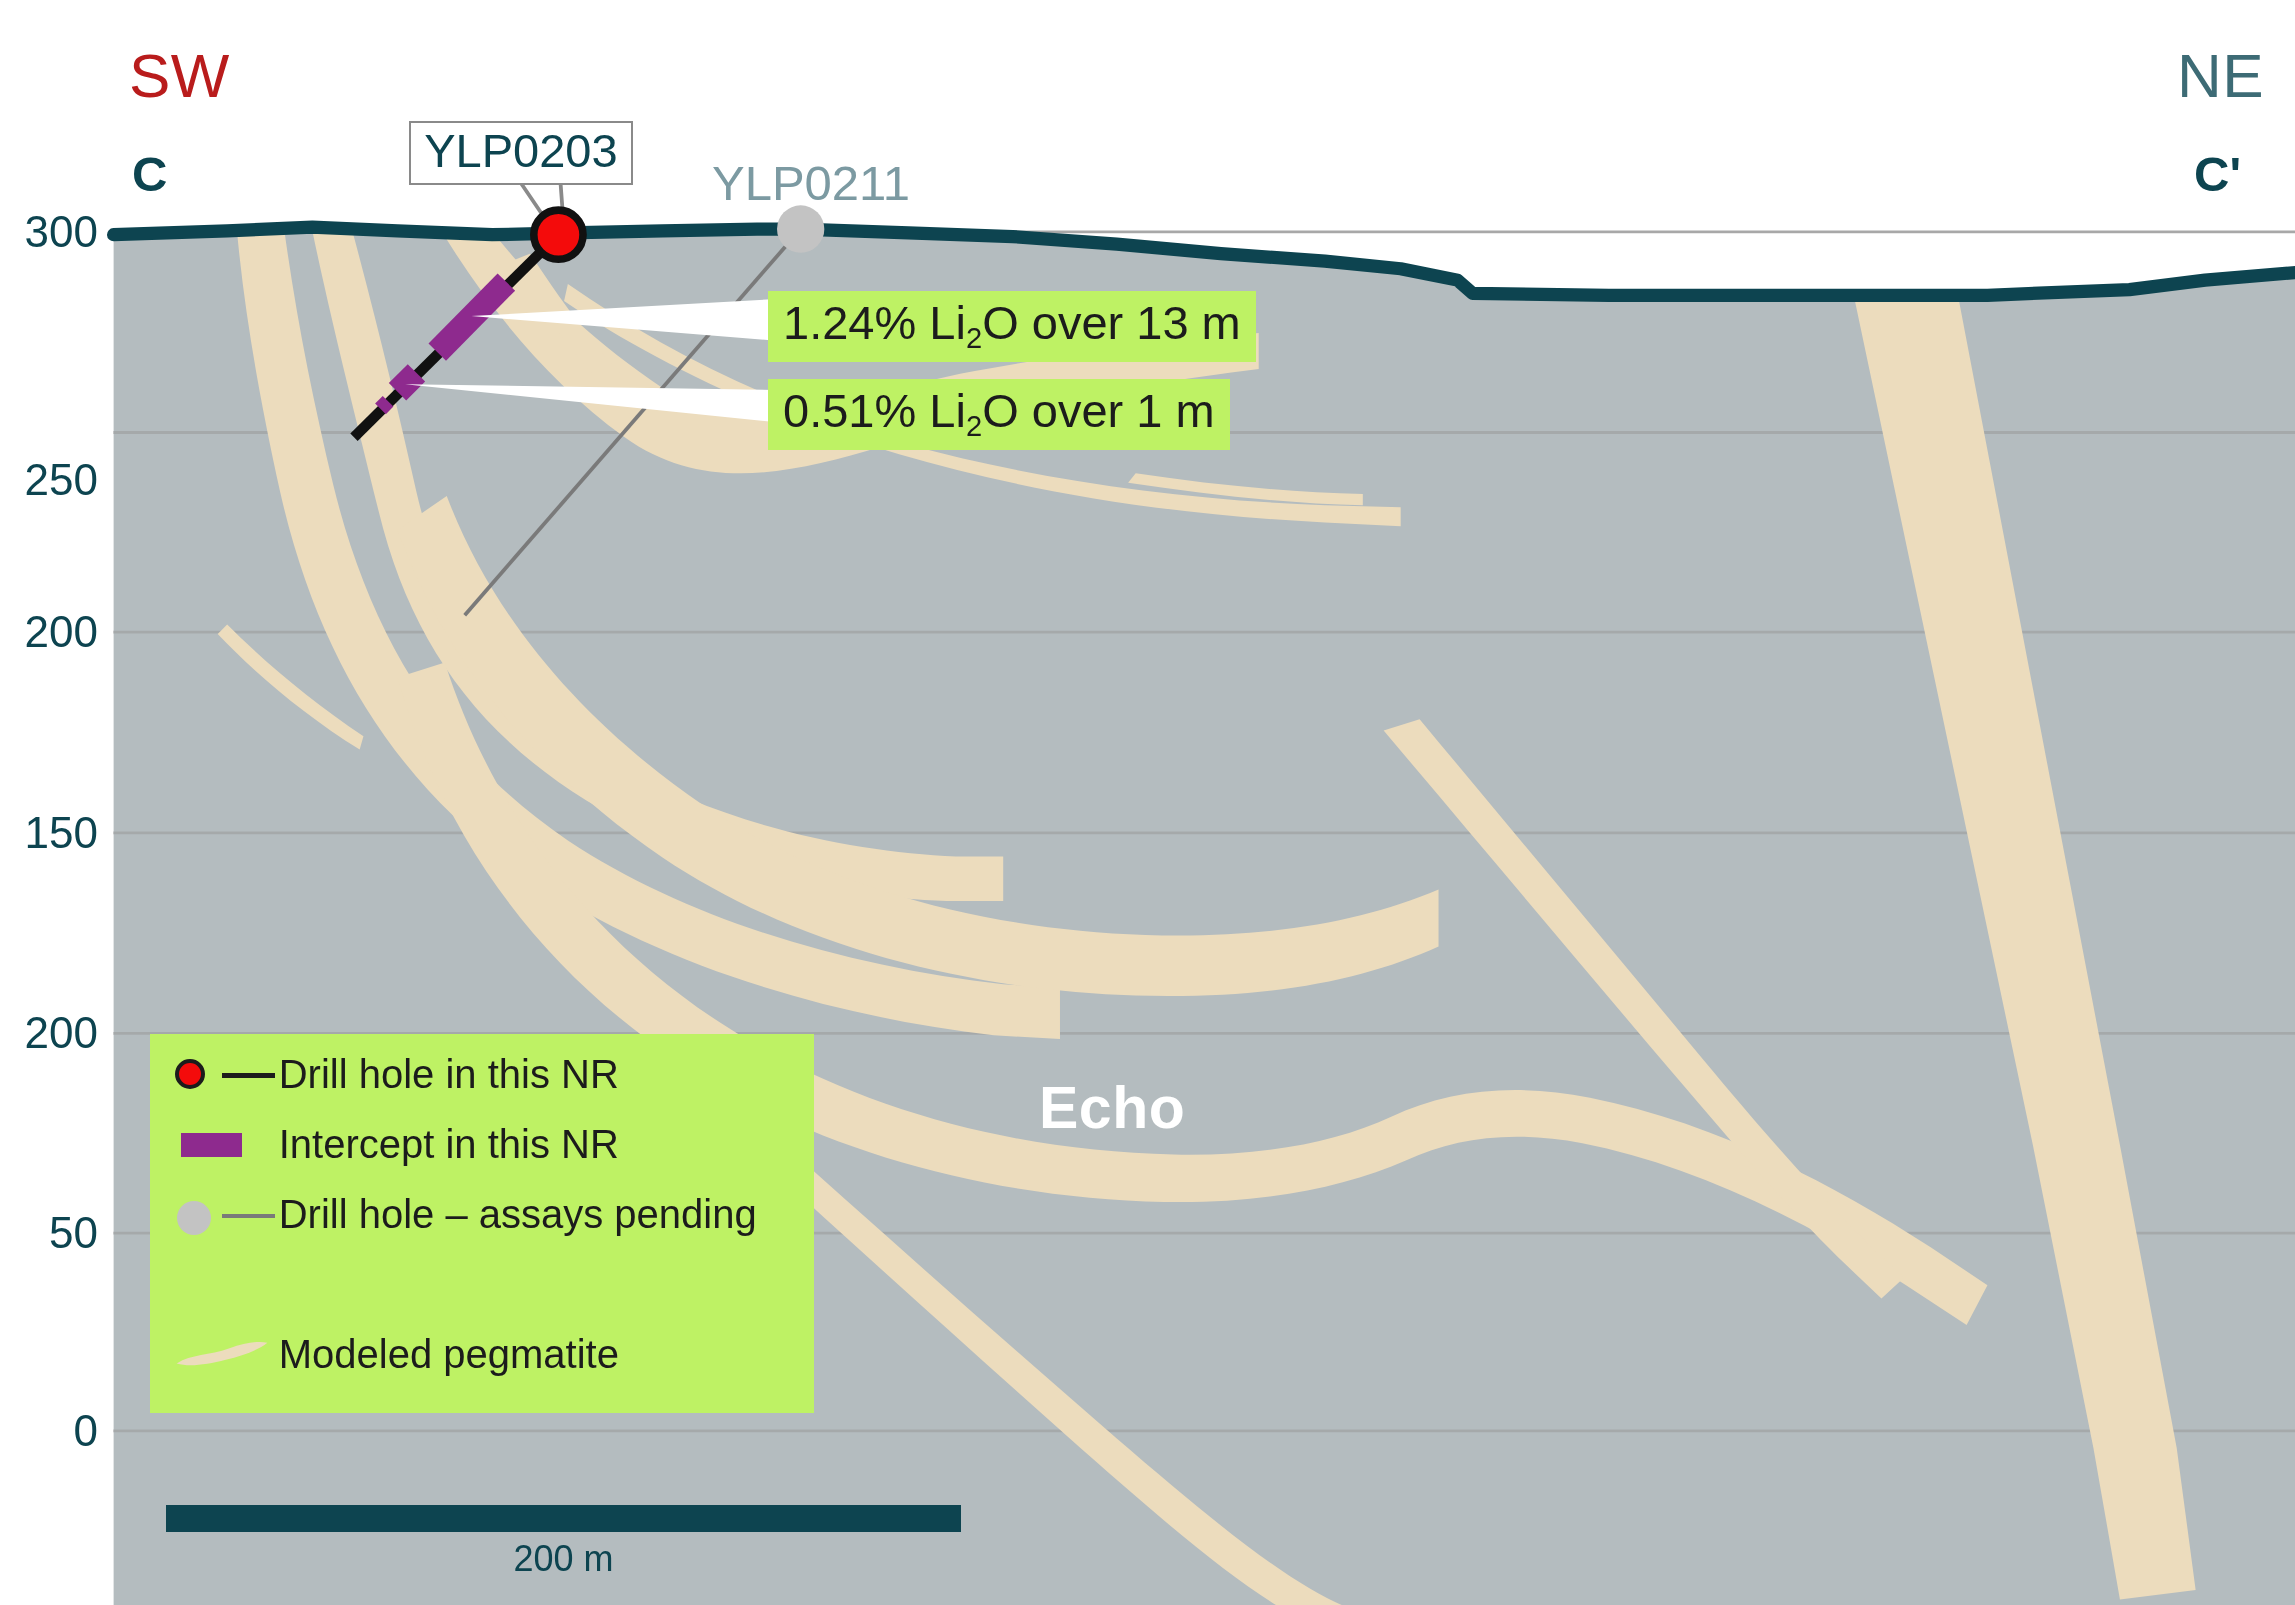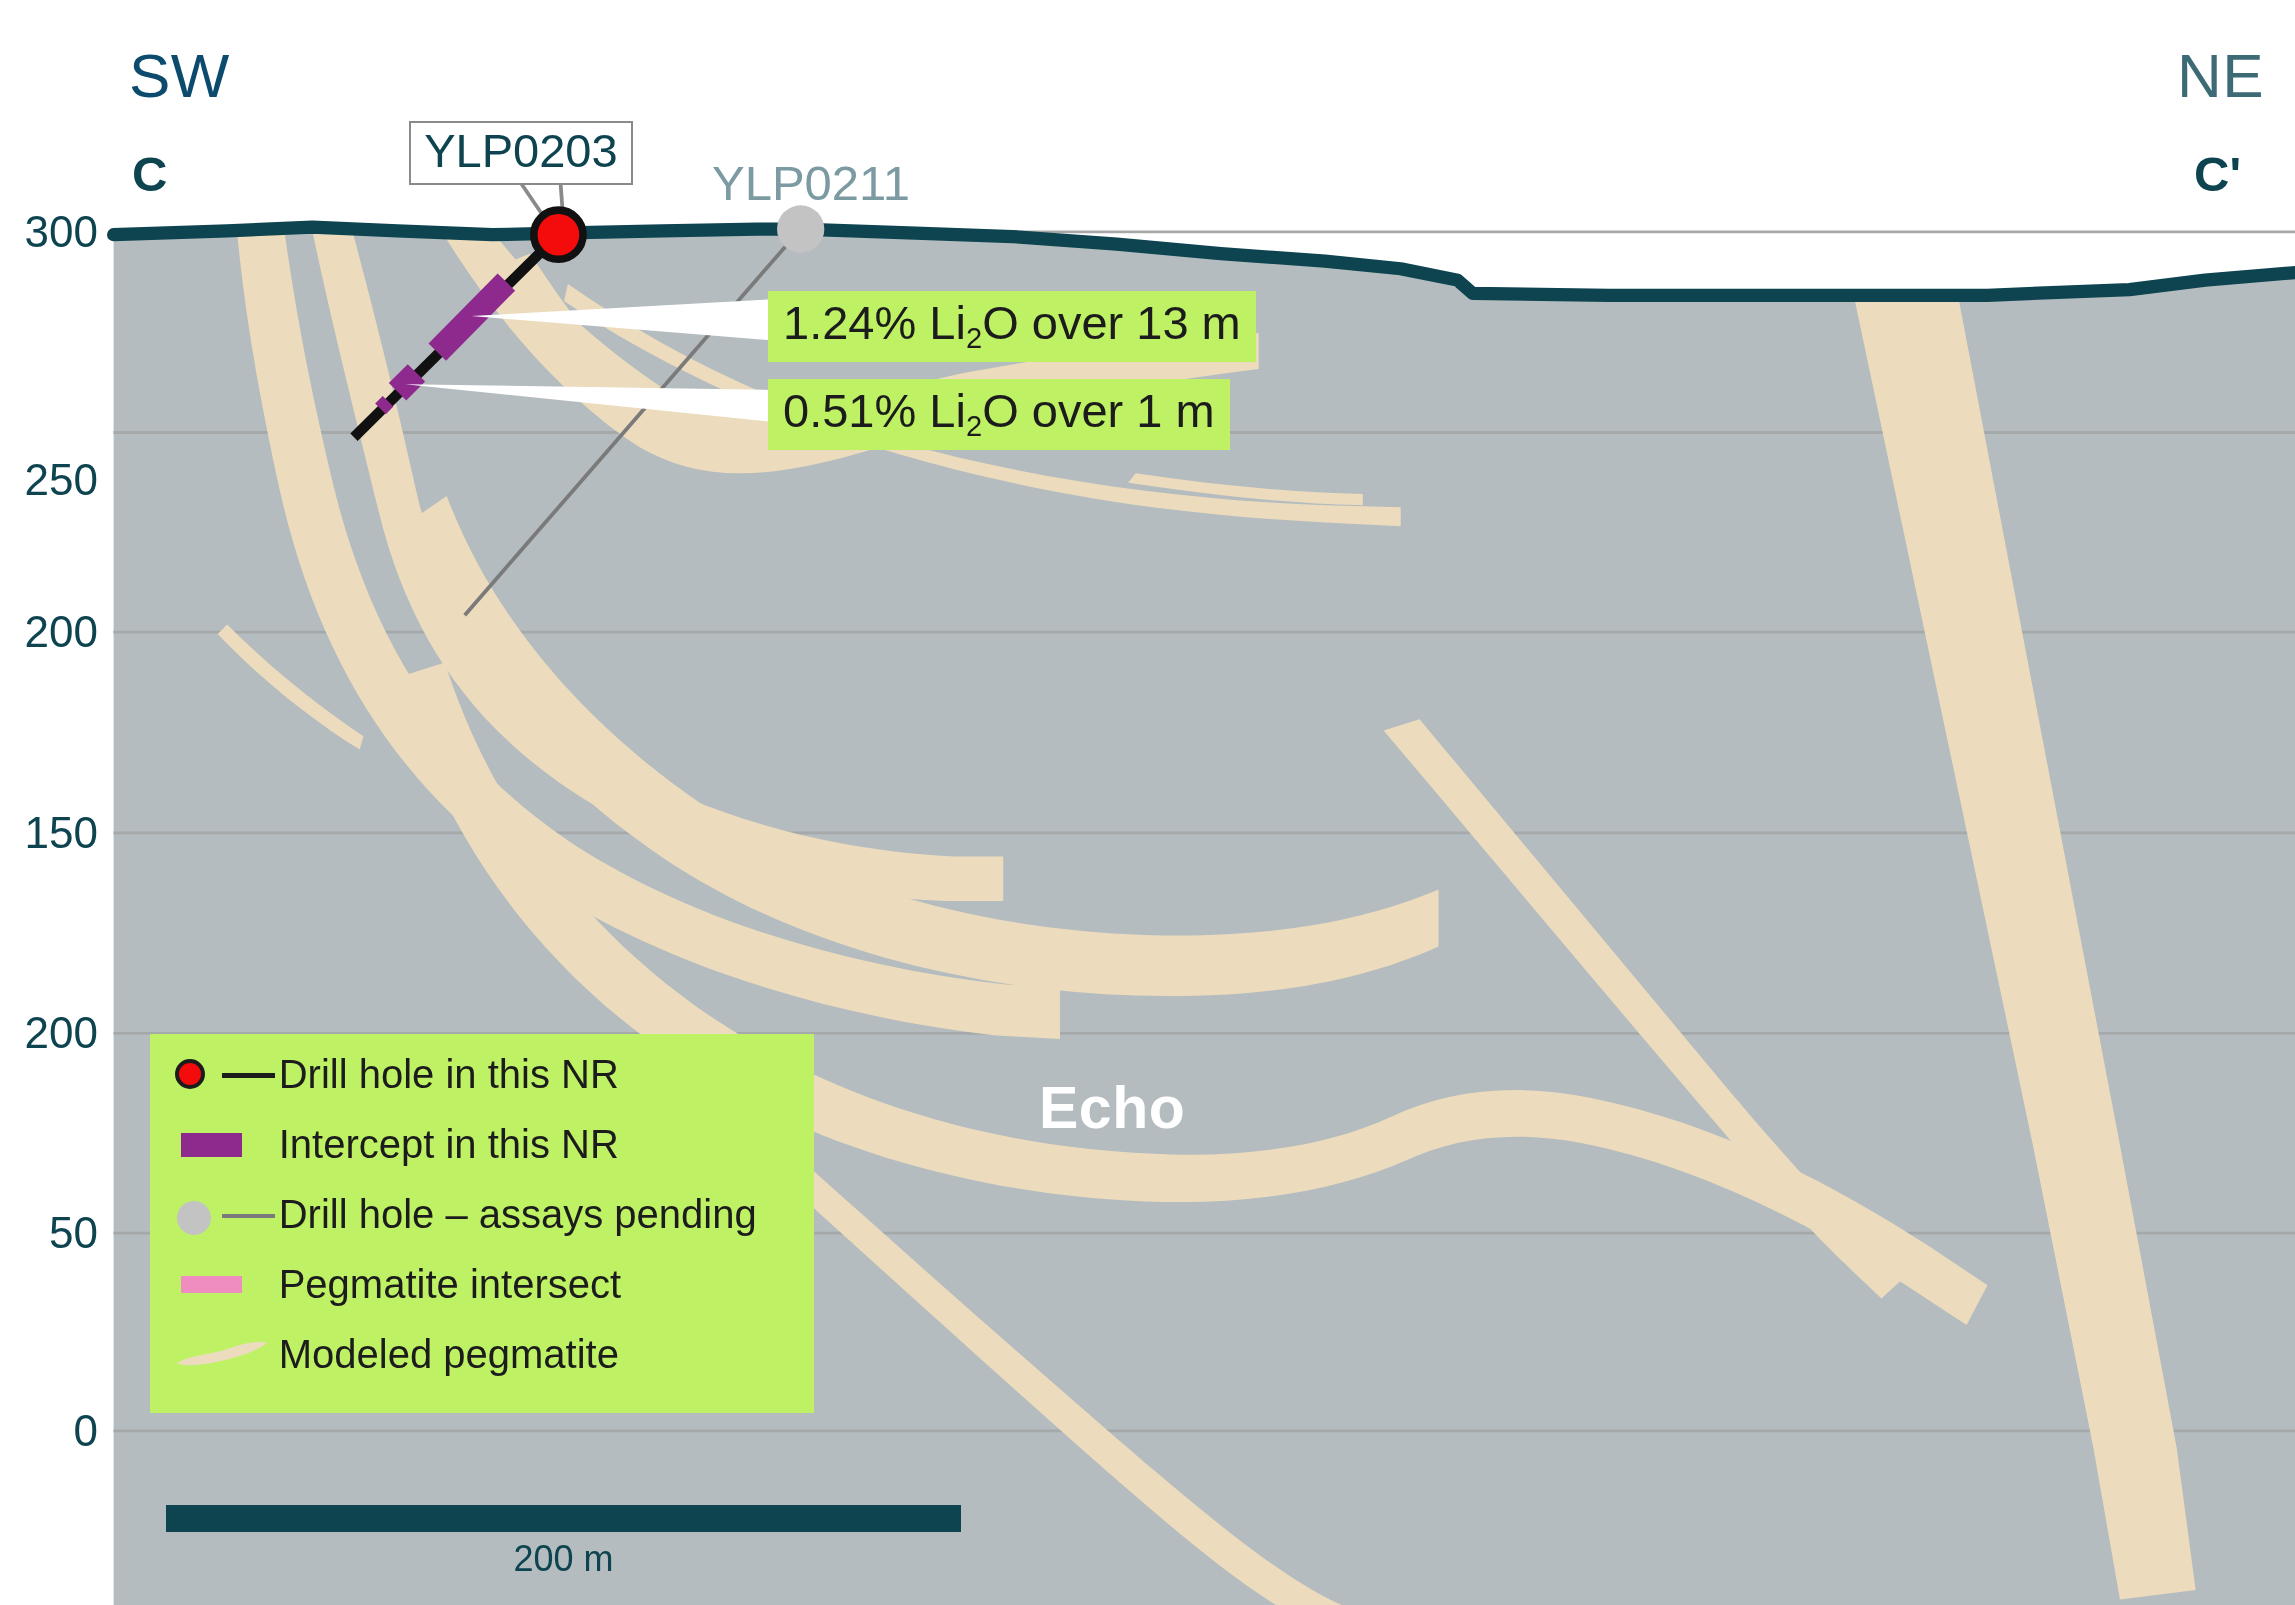--- a/index.html
+++ b/index.html
@@ -3,21 +3,21 @@
 <meta charset="utf-8">
 <style>
   html,body{margin:0;padding:0;background:#fff;}
   body{font-family:"Liberation Sans",sans-serif;}
   #stage{position:relative;width:2296px;height:1606px;background:#ffffff;overflow:hidden;}
   #stage svg{position:absolute;left:0;top:0;}
   .abs{position:absolute;}
 
   
   .orient{font-size:62px;font-weight:400;letter-spacing:0.5px;line-height:1;}
-  .orient.sw{color:#0c4a6e;}
+  .orient.sw{color:#b91c1c;}
   .orient.ne{color:#3d6b75;}
   .sectionid{font-size:49px;font-weight:700;color:#0d4450;line-height:1;}
 
   
   .ytick{position:absolute;right:0;font-size:44px;color:#0d4450;transform:translateY(-50%);
          text-align:right;white-space:nowrap;}
   #yaxis{position:absolute;left:0;top:0;width:98px;height:1266px;}
 
   
   .holebox{position:absolute;border:2.8px solid #8a8a8a;background:#ffffff;
@@ -233,26 +233,20 @@
     </div>
 
     <div class="legrow" style="left:21px;top:161px;">
       <span class="legswatch">
         <span class="sw-greyline"></span>
           <span class="sw-greydot"></span>
       </span>
       <span class="legtext">Drill hole – assays pending</span>
     </div>
 
-    <div class="legrow" style="left:21px;top:231px;">
-      <span class="legswatch">
-        <span class="sw-pink"></span>
-      </span>
-      <span class="legtext">Pegmatite intersect</span>
-    </div>
 
     <div class="legrow" style="left:21px;top:301px;">
       <span class="legswatch">
         <svg width="102" height="38" viewBox="0 0 108 40">
           <path d="M6,30 C22,20 40,22 62,14 C78,8 92,6 102,8 C92,16 76,22 58,26 C38,31 20,34 6,30 Z" fill="#ecdcbd"></path>
         </svg>
       </span>
       <span class="legtext">Modeled pegmatite</span>
     </div>
   </div>

